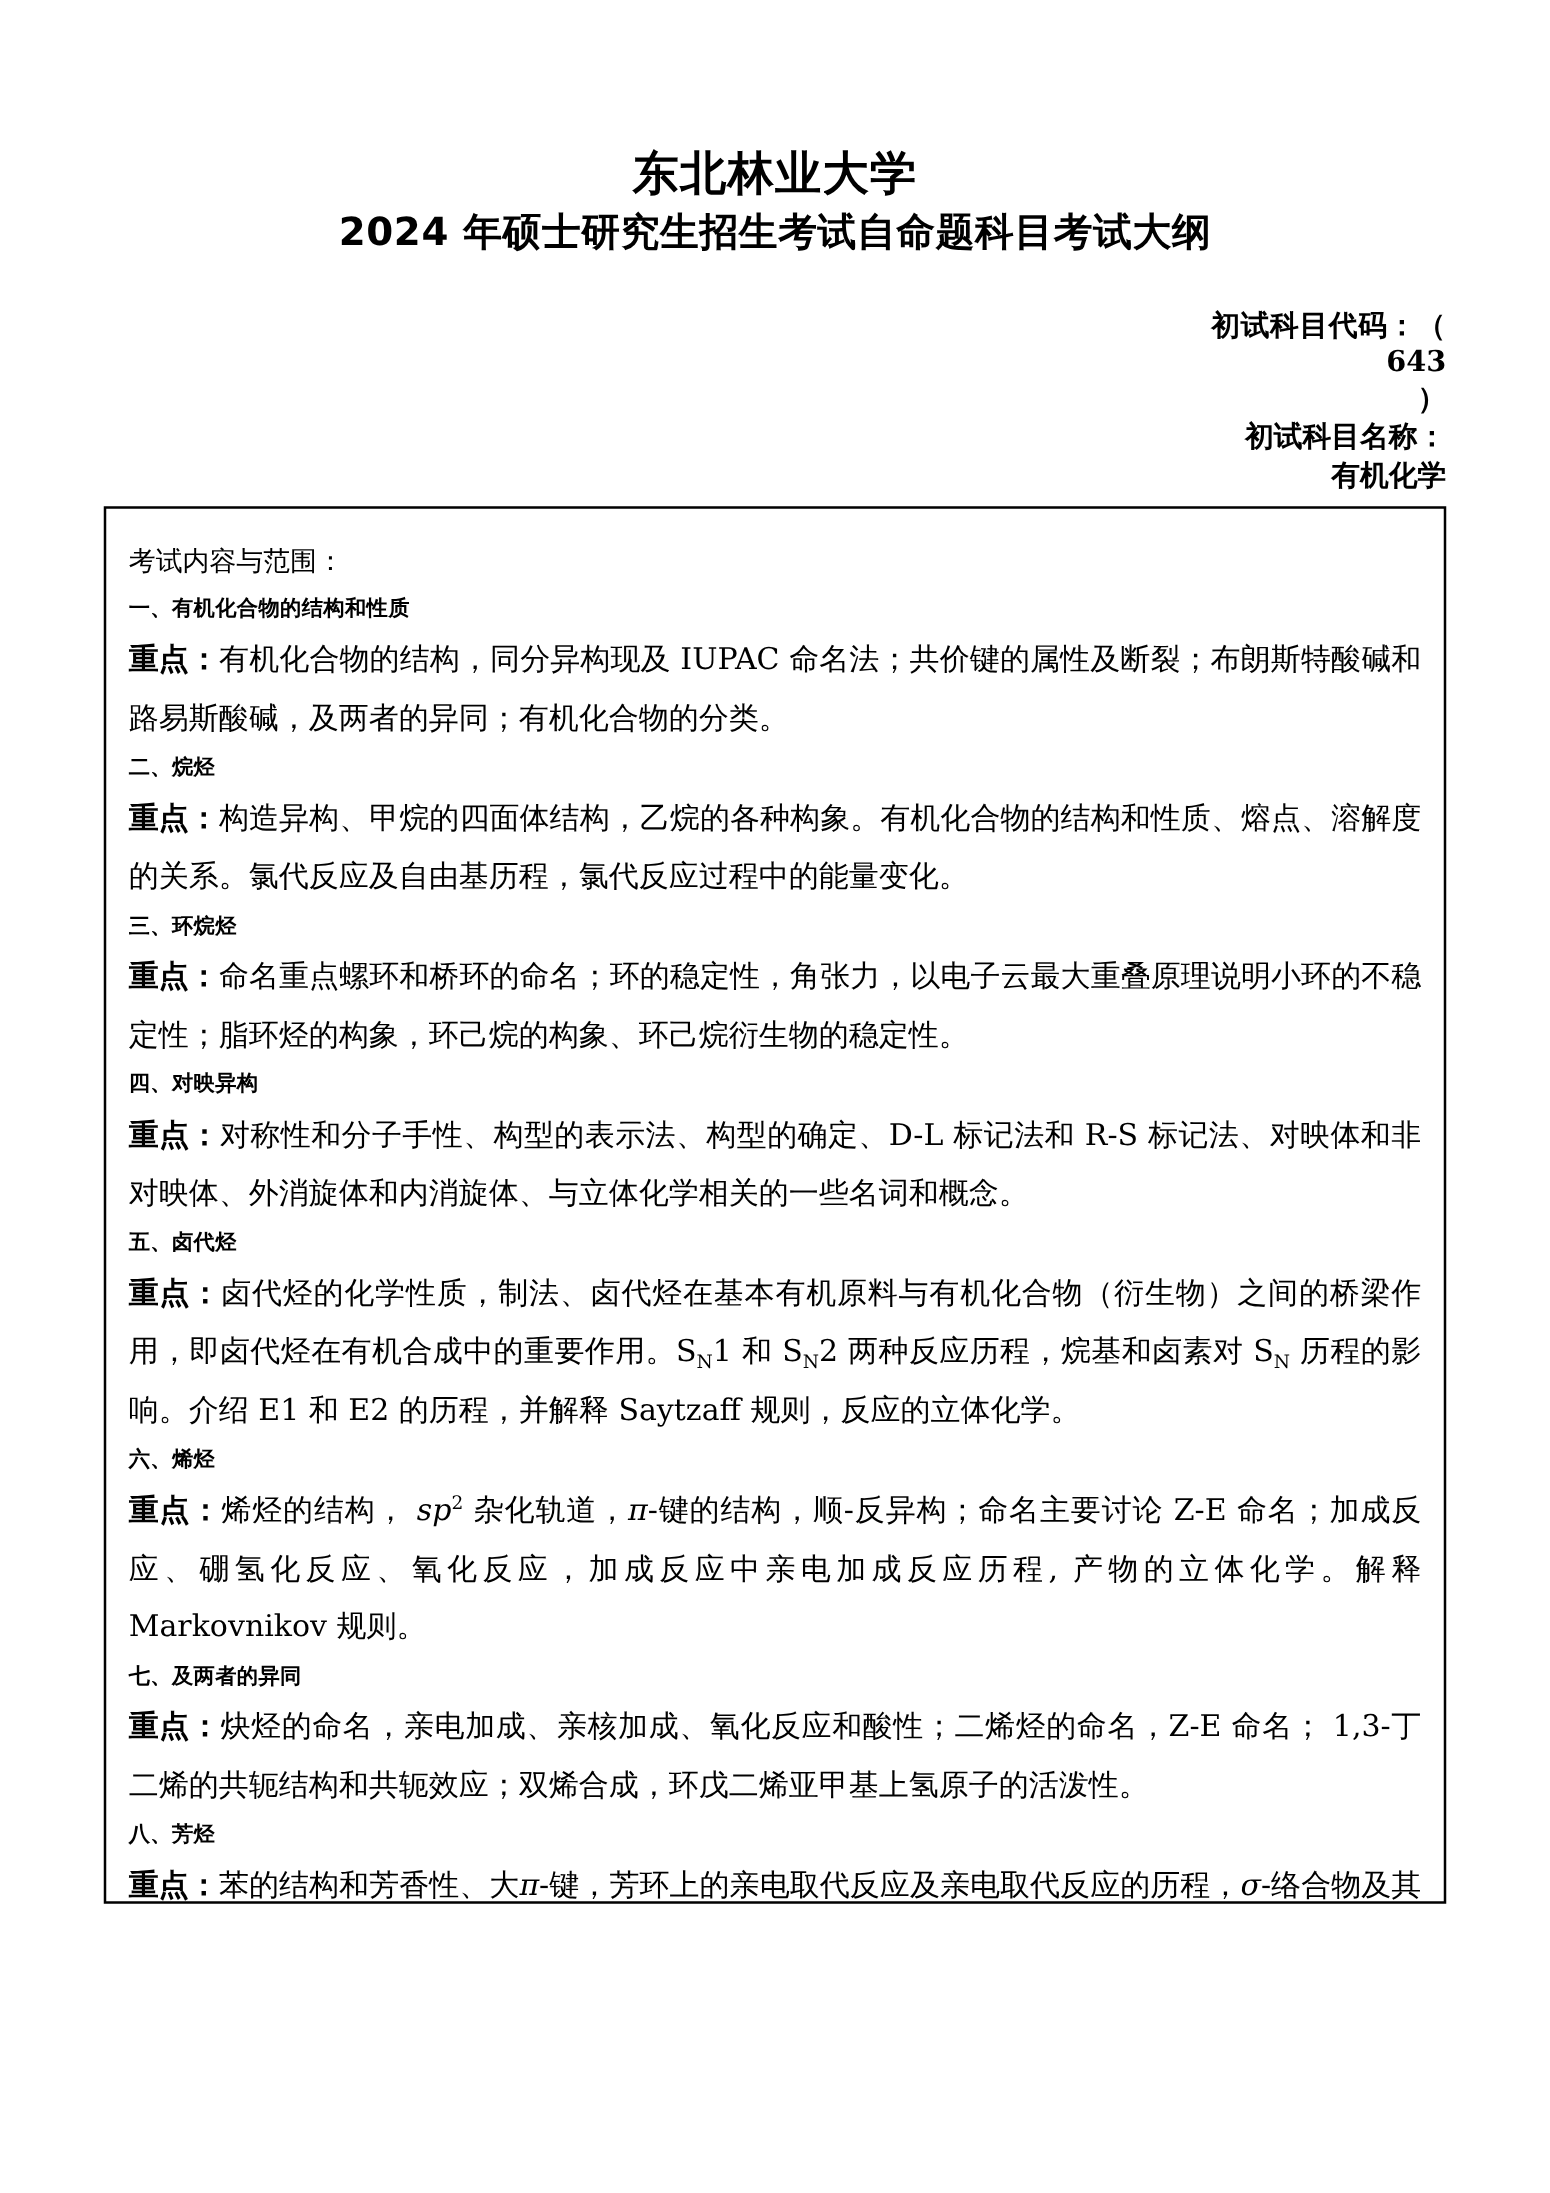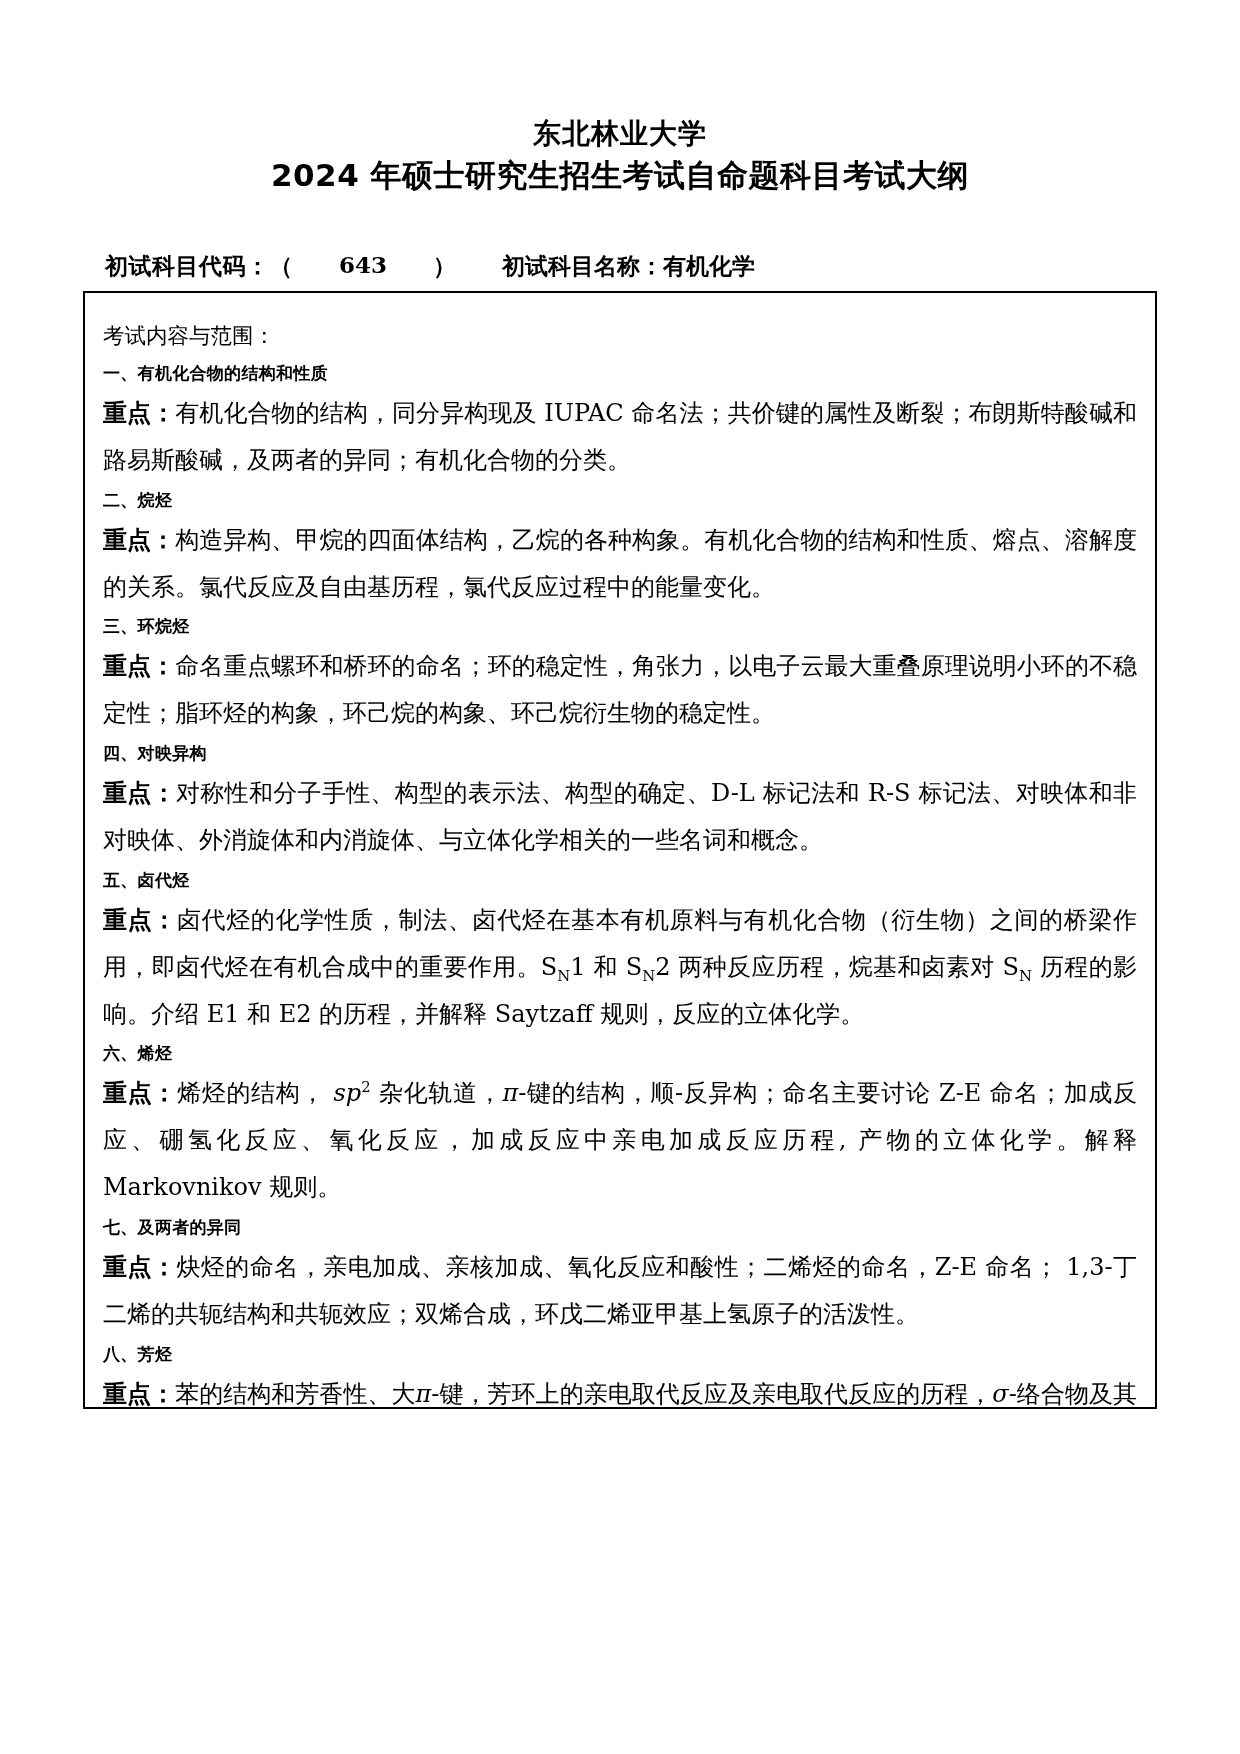--- a/index.html
+++ b/index.html
@@ -21,44 +21,45 @@
     height: 1754px;
     box-sizing: border-box;
     padding: 0 83px;
   }
   
   .title-block {
     padding-top: 118px;
     text-align: center;
   }
   .title-main {
-    font-size: 28px;
+    font-size: 37px;
     font-weight: bold;
     letter-spacing: 1px;
     line-height: 1.15;
     font-family: "DejaVu Sans", "Liberation Sans", sans-serif;
   }
   .title-sub {
     font-size: 31px;
     font-weight: bold;
     letter-spacing: 0.5px;
     line-height: 1.25;
     margin-top: 6px;
     font-family: "DejaVu Sans", "Liberation Sans", sans-serif;
   }
   
   .code-line {
-    margin-top: 56px;
+    margin-top: 40px;
     padding-left: 22px;
     font-size: 23px;
     font-weight: bold;
     font-family: "DejaVu Serif", "Liberation Serif", serif;
     white-space: nowrap;
     display: flex;
-    align-items: flex-start;
+    align-items: flex-end;
+    flex-direction: column;
   }
   .code-line .seg-code { letter-spacing: 0.5px; }
   .code-line .gap { display: inline-block; width: 46px; }
   
   .content-box {
     margin-top: 9px;
     border: 2px solid #000000;
     box-sizing: border-box;
     padding: 22px 18px 0 18px;
     height: 1118px;

